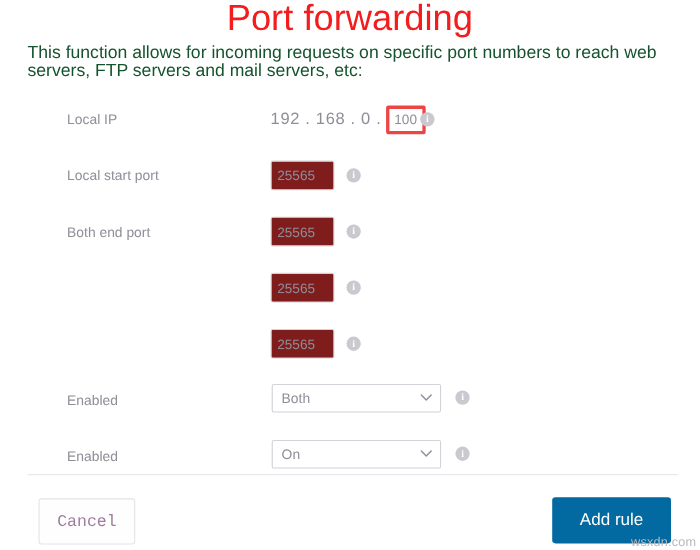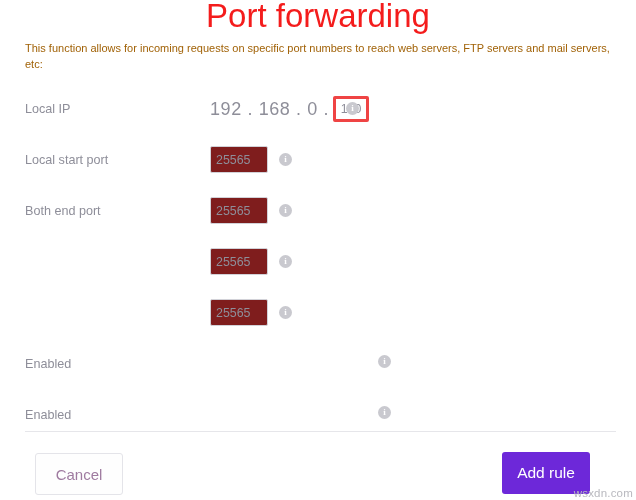--- a/index.html
+++ b/index.html
@@ -38,32 +38,33 @@
     line-height: 40px;
     white-space: nowrap;
   }
 
   
   .description {
     position: absolute;
     top: 41px;
     left: 25px;
     width: 592px;
-    font-size: 11px;
+    font-size: 16px;
     line-height: 15.5px;
-    color: #a16207;
+    color: #14532d;
     font-weight: 400;
   }
 
   
   .form {
     position: absolute;
     top: 90px;
     left: 0;
     width: 591px;
+    padding-left: 36px;
   }
   .row {
     position: relative;
     height: 51px;
     width: 636px;
   }
 
   .row-label {
     position: absolute;
     left: 25px;
@@ -78,21 +79,21 @@
   
   .ip-group {
     position: absolute;
     left: 210px;
     top: 6px;
     display: flex;
     align-items: center;
     height: 26px;
   }
   .ip-static {
-    font-size: 18px;
+    font-size: 15px;
     color: #8e8e99;
     letter-spacing: 0.6px;
     white-space: nowrap;
     padding-right: 4px;
     line-height: 26px;
   }
   .ip-octet {
     width: 36px;
     height: 26px;
     box-sizing: border-box;
@@ -192,36 +193,36 @@
     position: absolute;
     left: 35px;
     top: 453px;
     width: 88px;
     height: 42px;
     box-sizing: border-box;
     border: 1px solid #e4e4e9;
     border-radius: 3px;
     background: #fefefe;
     color: #9f7ba0;
-    font-family: Liberation Sans, sans-serif;
+    font-family: Liberation Mono, monospace;
     font-size: 15px;
     font-weight: 400;
     cursor: pointer;
     padding: 0;
   }
   .btn-add {
     position: absolute;
     left: 502px;
     top: 452px;
-    width: 88px;
+    width: 108px;
     height: 42px;
     box-sizing: border-box;
     border: none;
     border-radius: 3px;
-    background: #6d28d9;
+    background: #0369a1;
     color: #ffffff;
     font-family: "Liberation Sans", sans-serif;
     font-size: 15.5px;
     font-weight: 400;
     cursor: pointer;
     padding: 0;
   }
 
   
   .watermark {
@@ -273,25 +274,41 @@
       <div class="info-icon info-port">i</div>
     </div>
 
     <div class="row">
       <input class="port-input" type="text" value="25565" style="">
       <div class="info-icon info-port">i</div>
     </div>
 
     <div class="row">
       <div class="row-label">Enabled</div>
+      <div class="select-wrap">
+        <div class="select-box">Both</div>
+        <span class="select-arrow">
+          <svg width="11" height="7" viewBox="0 0 11 7">
+            <path d="M1 1 L5.5 5.6 L10 1" fill="none" stroke="#8e8e99" stroke-width="1.3" stroke-linecap="round" stroke-linejoin="round"></path>
+          </svg>
+        </span>
+      </div>
       <div class="info-icon info-select">i</div>
     </div>
 
     <div class="row">
       <div class="row-label">Enabled</div>
+      <div class="select-wrap">
+        <div class="select-box">On</div>
+        <span class="select-arrow">
+          <svg width="11" height="7" viewBox="0 0 11 7">
+            <path d="M1 1 L5.5 5.6 L10 1" fill="none" stroke="#8e8e99" stroke-width="1.3" stroke-linecap="round" stroke-linejoin="round"></path>
+          </svg>
+        </span>
+      </div>
       <div class="info-icon info-select">i</div>
     </div>
 
   </div>
 
   <div class="divider"></div>
 
   <button class="btn-cancel">Cancel</button>
 
   <button class="btn-add">Add rule</button>

